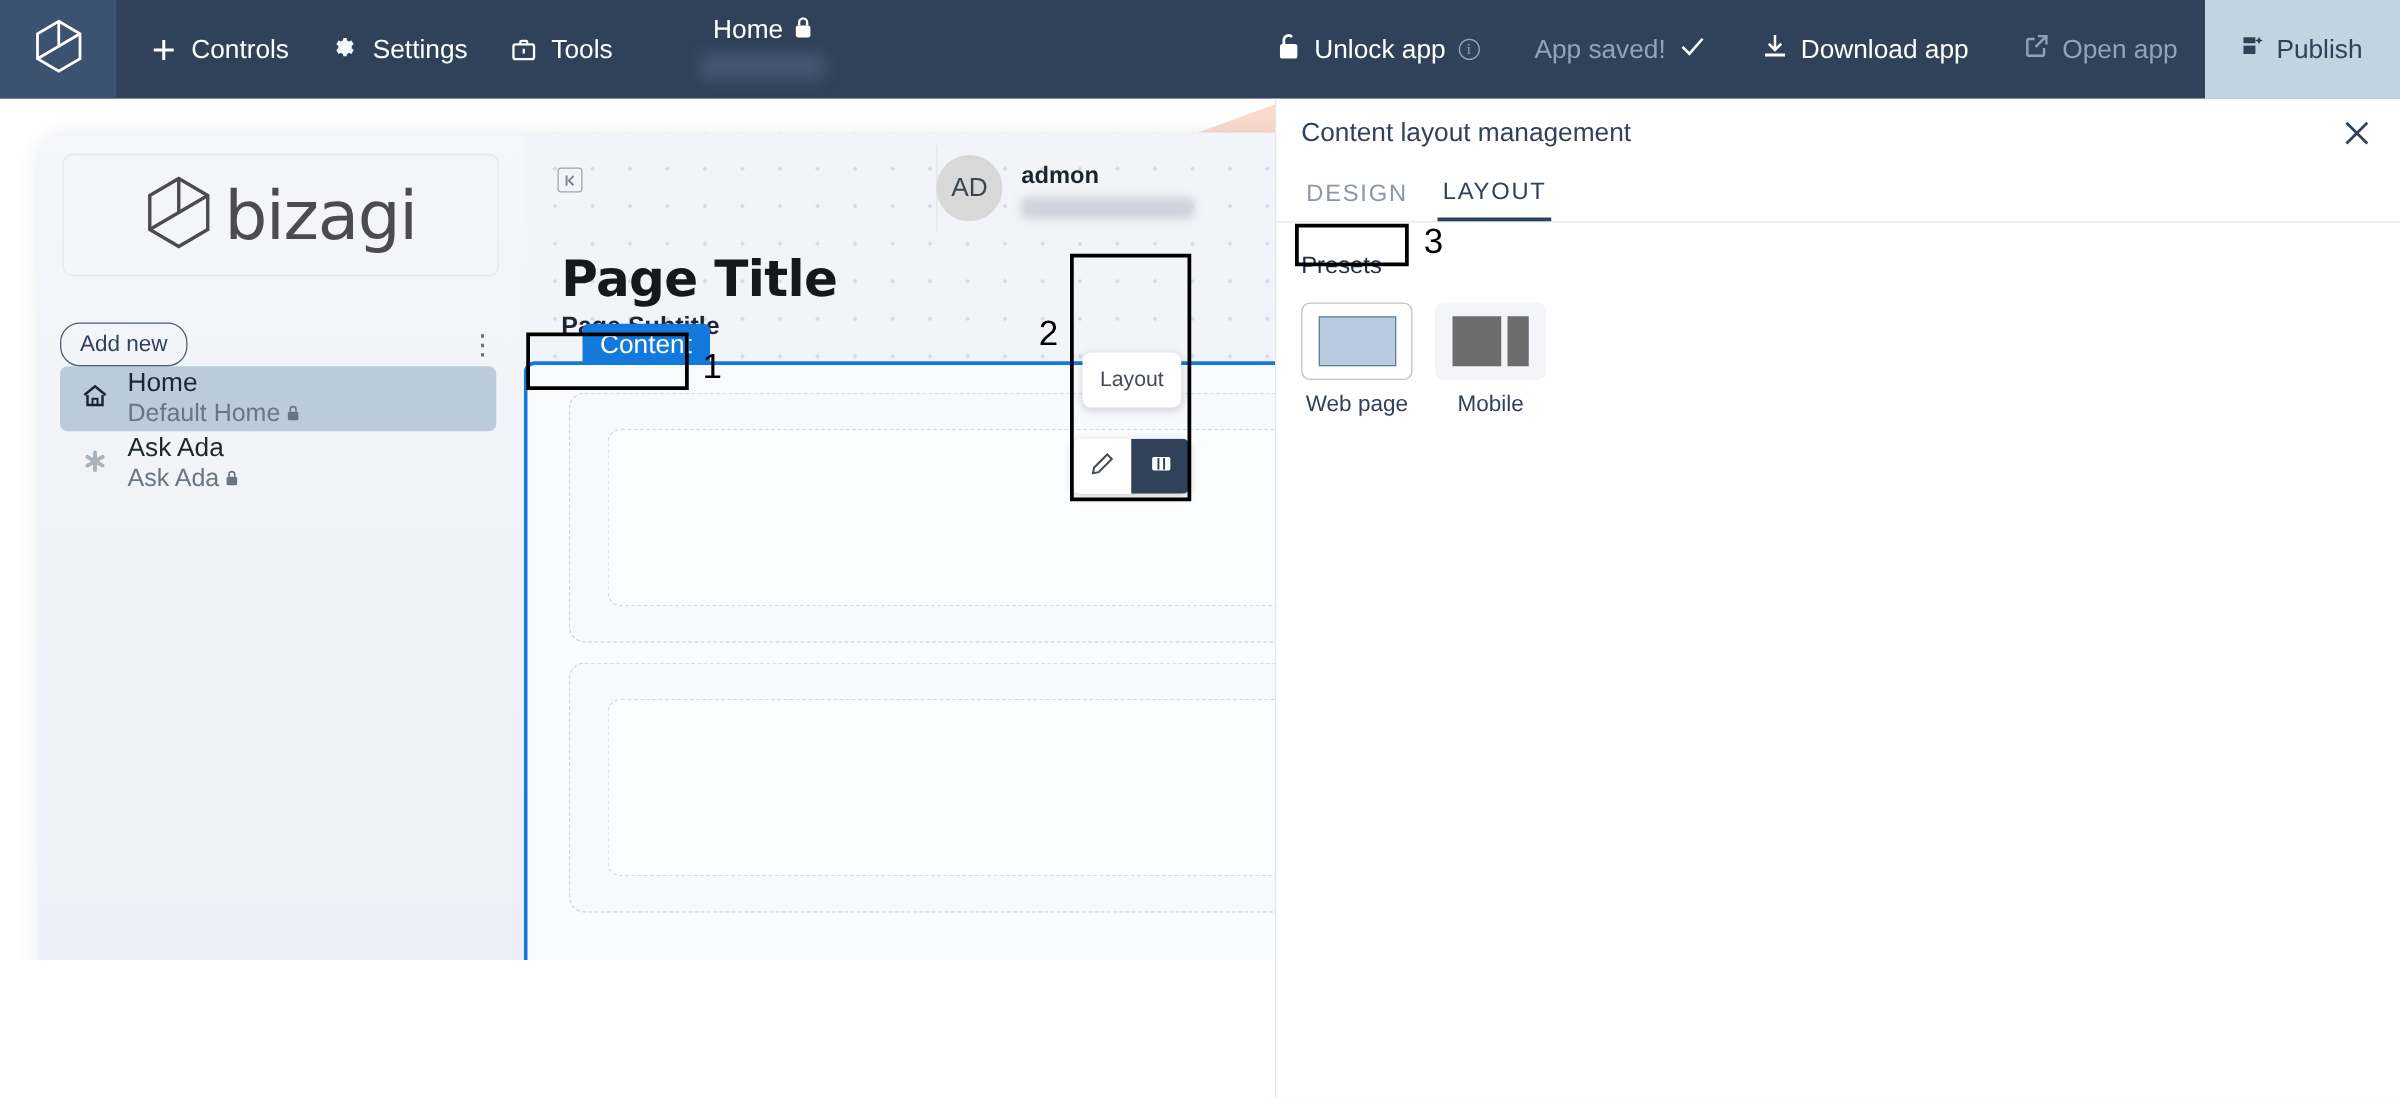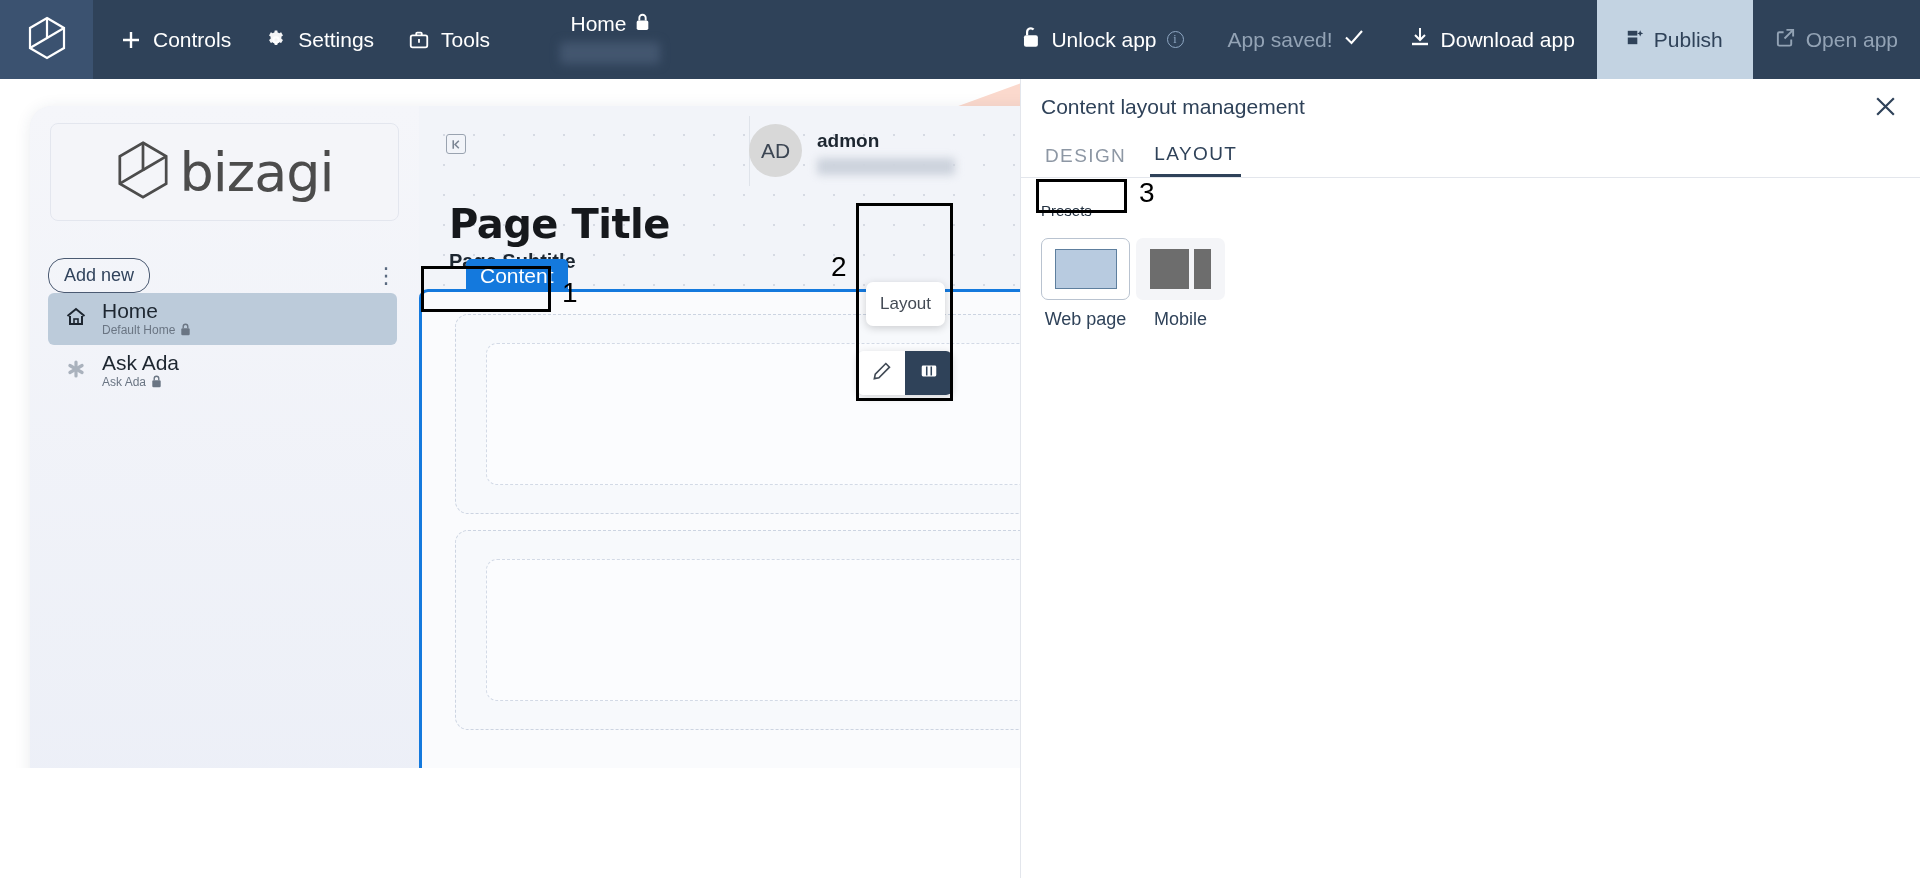--- a/index.html
+++ b/index.html
@@ -109,21 +109,21 @@
     margin: 22px 0 6px 26px; font-size: 19px; color: #1d2630; letter-spacing: .4px;
   }
   .pv-item {
     display: flex; align-items: center; gap: 14px;
     height: 52px; margin: 0 22px 0 18px; padding-left: 16px;
     border-radius: 6px; cursor: pointer;
   }
   .pv-item.active { background: #bccbda; }
   .pv-texts { display: flex; flex-direction: column; line-height: 1.15; }
   .pv-title { font-size: 21px; color: #1d2630; }
-  .pv-sub { font-size: 12px; color: #6a7583; display: flex; align-items: center; gap: 5px; }
+  .pv-sub { font-size: 20px; color: #6a7583; display: flex; align-items: center; gap: 5px; }
 
   
   .pv-content {
     position: relative; flex: 1; height: 700px;
     background-color: #f2f4f9;
     background-image: radial-gradient(#d6dae3 1.4px, transparent 1.5px);
     background-size: 30px 30px; background-position: 10px 14px;
     overflow: hidden;
   }
   .pv-collapse {
@@ -216,23 +216,23 @@
   .rp-tabs {
     display: flex; gap: 20px; padding-left: 20px; height: 44px;
     border-bottom: 1px solid #e3e6ec;
   }
   .rp-tab {
     font-size: 19px; color: #8d97a4; letter-spacing: 1.4px;
     cursor: pointer; display: flex; align-items: center; padding: 0 4px;
   }
   .rp-tab.active { color: #2f4259; border-bottom: 3px solid #2f4259; }
   .rp-section-label {
-    margin: 24px 0 0 20px; font-size: 15px; color: #22303f; display: inline-block;
-  }
-  .presets-row { display: flex; gap: 6px; margin: 18px 0 0 20px; }
+    margin: 24px 0 0 20px; font-size: 19px; color: #22303f; display: inline-block;
+  }
+  .presets-row { display: flex; gap: 18px; margin: 18px 0 0 20px; }
   .preset {
     width: 89px; height: 62px; border-radius: 7px; cursor: pointer;
     display: flex; align-items: center; justify-content: center;
   }
   .preset.sel { border: 1.6px solid #b9c3d0; background: #ffffff; }
   .preset.plain { background: #f4f5f8; }
   .preset-block-full { width: 62px; height: 40px; background: #b8cbe0; border: 1px solid #5e7f9e; }
   .preset-cols { display: flex; gap: 5px; }
   .preset-col-a { width: 39px; height: 40px; background: #6d6d6d; }
   .preset-col-b { width: 17px; height: 40px; background: #6d6d6d; }
@@ -322,39 +322,39 @@
       </div>
       <div class="rt-item">
         <span>
           <svg width="22" height="22" viewBox="0 0 22 22">
               <path d="M11 2 v11 M6 9 l5 5 5-5" fill="none" stroke="#fff" stroke-width="2"></path>
               <path d="M3 18 h16" stroke="#fff" stroke-width="2.4"></path>
             </svg>
         </span>
         <span>Download app</span>
       </div>
+      <div class="rt-item muted">
+        <span>
+          <svg width="21" height="21" viewBox="0 0 22 22">
+              <path d="M12 3 h7 v7" fill="none" stroke="#93a3b5" stroke-width="2"></path>
+              <path d="M19 3 L10 12" stroke="#93a3b5" stroke-width="2"></path>
+              <path d="M17 13v5a1.5 1.5 0 01-1.5 1.5h-11A1.5 1.5 0 013 18V7a1.5 1.5 0 011.5-1.5H9" fill="none" stroke="#93a3b5" stroke-width="2"></path>
+            </svg>
+        </span>
+        <span>Open app</span>
+      </div>
       <div class="rt-item publish">
         <span>
           <svg width="21" height="21" viewBox="0 0 22 22">
               <rect x="5" y="4" width="10" height="5" fill="#2f4259"></rect>
               <rect x="5" y="11" width="10" height="7" fill="#2f4259"></rect>
               <path d="M18 3.5 l1 2.2 2.2 1 -2.2 1 -1 2.2 -1-2.2 -2.2-1 2.2-1z" fill="#2f4259"></path>
             </svg>
         </span>
         <span>Publish</span>
-      </div>
-      <div class="rt-item muted">
-        <span>
-          <svg width="21" height="21" viewBox="0 0 22 22">
-              <path d="M12 3 h7 v7" fill="none" stroke="#93a3b5" stroke-width="2"></path>
-              <path d="M19 3 L10 12" stroke="#93a3b5" stroke-width="2"></path>
-              <path d="M17 13v5a1.5 1.5 0 01-1.5 1.5h-11A1.5 1.5 0 013 18V7a1.5 1.5 0 011.5-1.5H9" fill="none" stroke="#93a3b5" stroke-width="2"></path>
-            </svg>
-        </span>
-        <span>Open app</span>
       </div>
     </div>
   </div>
 
   <div class="workspace">
     <div class="deco-peach"></div>
     <div class="deco-blue"></div>
 
     <div class="stage">
 

